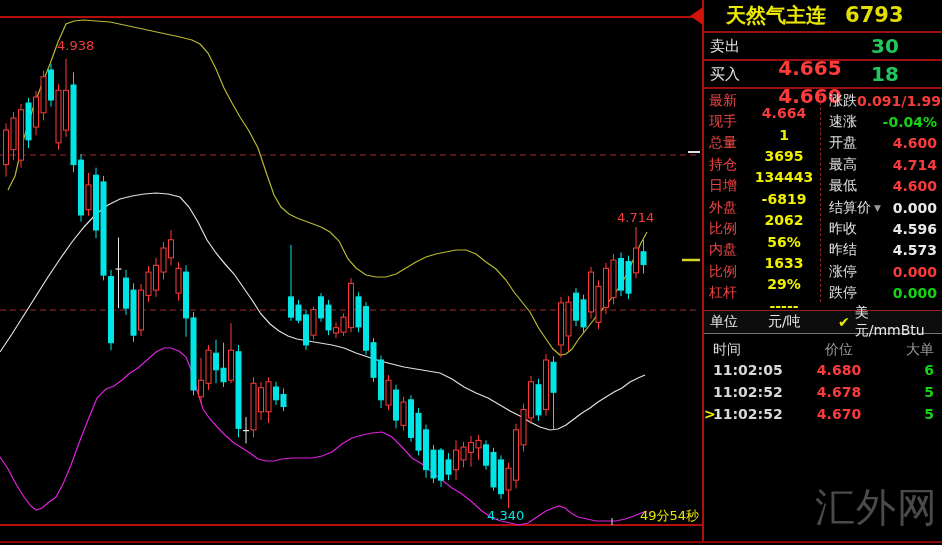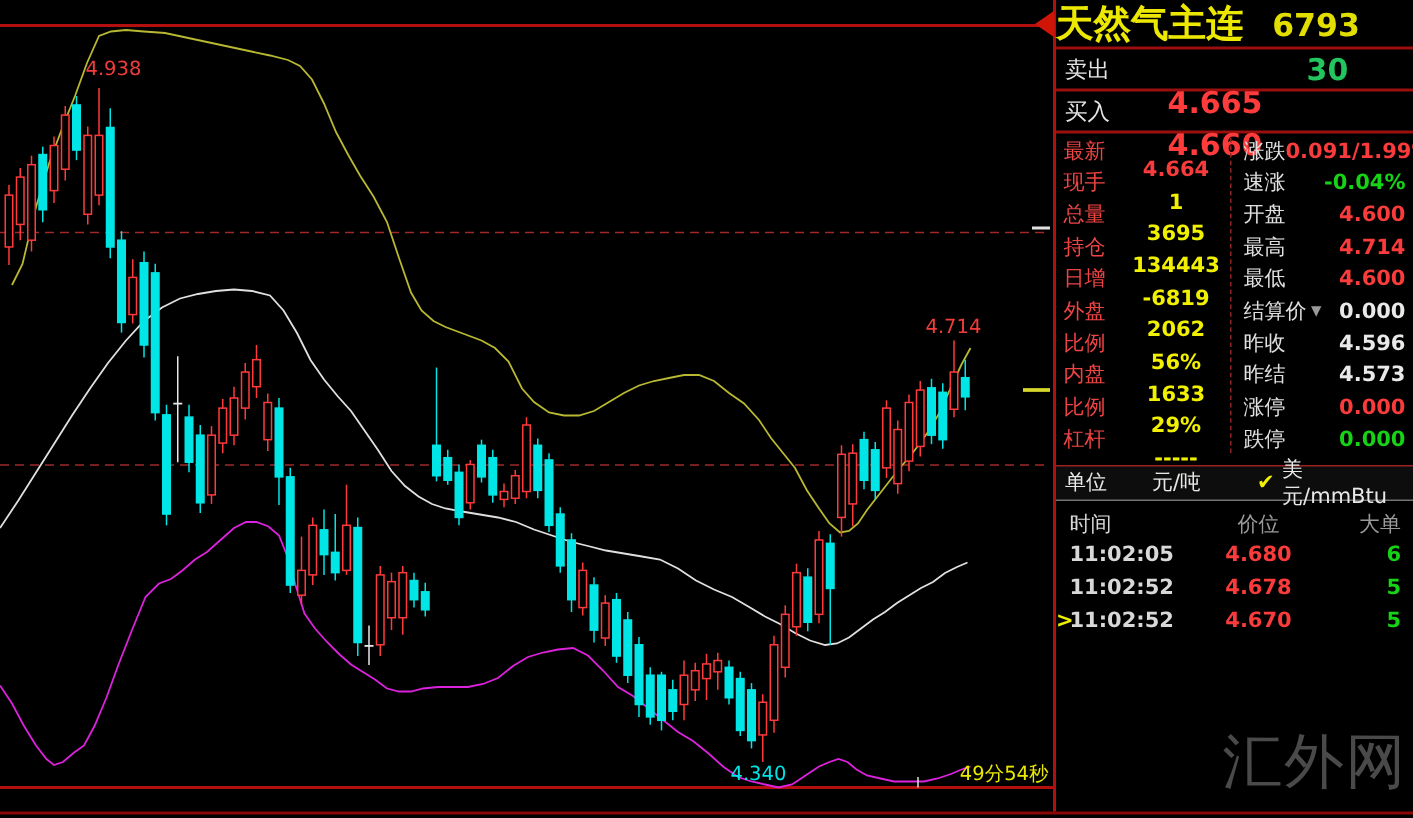--- a/index.html
+++ b/index.html
@@ -7,21 +7,21 @@
        font-family:"DejaVu Sans","Liberation Sans",sans-serif;}
   #chart{position:absolute;left:0;top:0;}
   
   #panel{position:absolute;left:702px;top:0;width:238px;height:541px;
          border-left:2px solid #b01010;background:#000;}
   .corner{position:absolute;left:-14px;top:7px;width:0;height:0;
           border-top:9px solid transparent;border-bottom:9px solid transparent;
           border-right:13px solid #cf1408;}
   .p-title{position:absolute;left:0;top:0;width:100%;height:31px;line-height:31px;
            border-bottom:2px solid #9b0f0f;white-space:nowrap;}
-  .t-name{font-size:25px;font-weight:bold;color:#ece800;padding-left:0;}
+  .t-name{font-size:20px;font-weight:bold;color:#ece800;padding-left:22px;}
   .t-code{font-size:21px;font-weight:bold;color:#e2de00;margin-left:14px;}
   .p-quote{position:absolute;left:0;width:100%;height:26px;display:flex;align-items:center;
            border-bottom:2px solid #9b0f0f;}
   .q-ask{top:33px;} .q-bid{top:61px;}
   .ql{font-size:15px;color:#e5e5e5;padding-left:6px;flex:0 0 56px;}
   .qp{font-size:20px;font-weight:bold;color:#ff3b3b;flex:0 0 88px;text-align:center;margin-top:43px;}
   .qn{font-size:20px;font-weight:bold;color:#22c55e;flex:1;text-align:center;padding-right:26px;}
   .p-stats{position:absolute;left:0;top:90px;width:100%;}
   .p-stats::before{content:"";position:absolute;left:116px;top:2px;bottom:2px;
                    border-left:1px dashed #8d2525;}
@@ -258,20 +258,21 @@
 
     <div class="p-quote q-ask">
       <span class="ql">卖出</span>
       <span class="qp">4.665</span>
       <span class="qn">30</span>
     </div>
 
     <div class="p-quote q-bid">
       <span class="ql">买入</span>
       <span class="qp">4.660</span>
+      <span class="qn">18</span>
     </div>
 
     <div class="p-stats">
       <div class="srow">
         <span class="sl">最新</span>
         <span class="sv" data-color="red">4.664</span>
         <span class="srl">涨跌</span>
         <span class="srv" data-color="red">0.091/1.99%</span>
       </div>
       <div class="srow">

